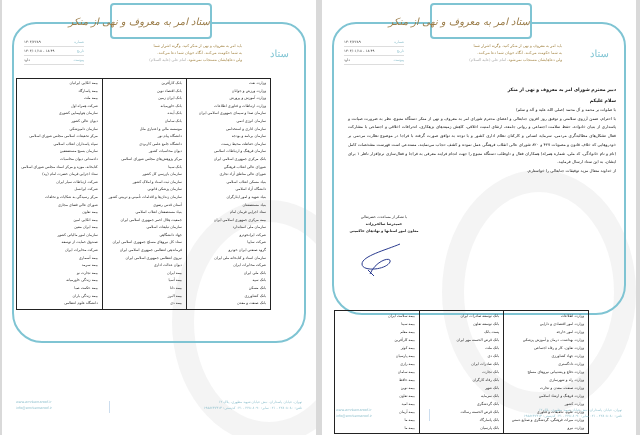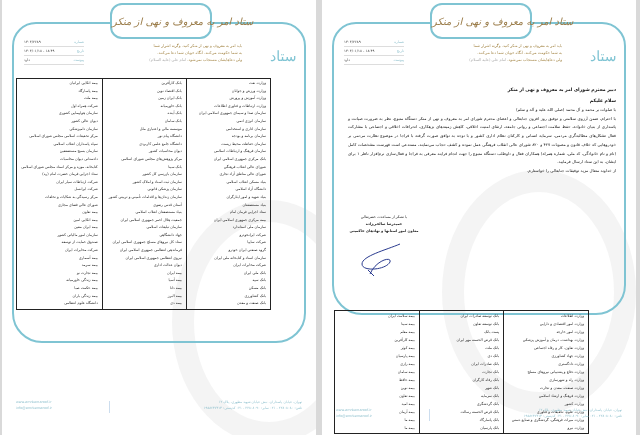--- a/index.html
+++ b/index.html
@@ -2,28 +2,28 @@
 <html><head>
 <meta charset="utf-8">
 <style>
   html,body{margin:0;padding:0;}
   body{width:640px;height:435px;background:#d9d9d9;position:relative;overflow:hidden;font-family:"DejaVu Sans",sans-serif;}
   .page{position:absolute;top:0;width:314px;height:435px;background:#fff;overflow:hidden;}
   .page.left{left:2px;}
   .page.right{left:322px;}
   .frame{position:absolute;left:10px;right:10px;top:22px;bottom:92px;border:2px solid #7fc4d3;border-radius:24px 24px 30px 30px;}
   .frame.right-frame{bottom:120px;}
-  .logo{position:absolute;top:3px;left:108px;width:98px;height:32px;background:#fff;border:2px solid #7fc4d3;border-radius:12px;display:flex;align-items:center;justify-content:flex-start;}
+  .logo{position:absolute;top:3px;left:108px;width:98px;height:32px;background:#fff;border:2px solid #7fc4d3;border-radius:4px;display:flex;align-items:center;justify-content:flex-end;}
   .logo span{font-family:"DejaVu Serif",serif;font-size:10px;color:#9b7d4a;direction:rtl;white-space:nowrap;font-style:italic;}
   .meta{position:absolute;top:38px;left:22px;width:60px;font-size:3.6px;color:#333;}
   .meta .row{display:flex;justify-content:space-between;border-bottom:1px solid #ddd;padding:2px 0;}
   .meta .lbl{color:#8cbfcc;}
   .hadith{position:absolute;top:42px;left:100px;width:140px;direction:rtl;text-align:right;font-size:3.8px;line-height:7px;color:#a38545;}
   .hadith .src{color:#aaa;}
-  .emblem{position:absolute;top:48px;left:268px;font-size:14px;color:#7fc4d3;font-family:"DejaVu Serif",serif;}
+  .emblem{position:absolute;top:48px;left:268px;font-size:10px;color:#7fc4d3;font-family:"DejaVu Serif",serif;}
   table.grid{position:absolute;border-collapse:collapse;border:1px solid #222;direction:rtl;font-size:3.6px;color:#222;}
   table.grid td{vertical-align:top;border-left:1px solid #222;border-right:1px solid #222;padding:1px 4px;width:33%;}
   table.grid td div{height:7.6px;line-height:7.6px;white-space:nowrap;overflow:hidden;}
   .left table.grid{top:78px;left:14px;width:255px;}
   .right table.grid{top:310px;left:12px;width:255px;}
   .right table.grid td div{height:8px;line-height:8px;}
   .footer{position:absolute;bottom:22px;left:14px;right:14px;display:flex;justify-content:space-between;font-size:3.4px;color:#8cbfcc;}
   .footer .addr{direction:rtl;text-align:right;width:160px;line-height:6px;}
   .footer .web{width:60px;line-height:6px;}
   .footer .sep{width:1px;height:12px;background:#cde;margin-top:2px;}

